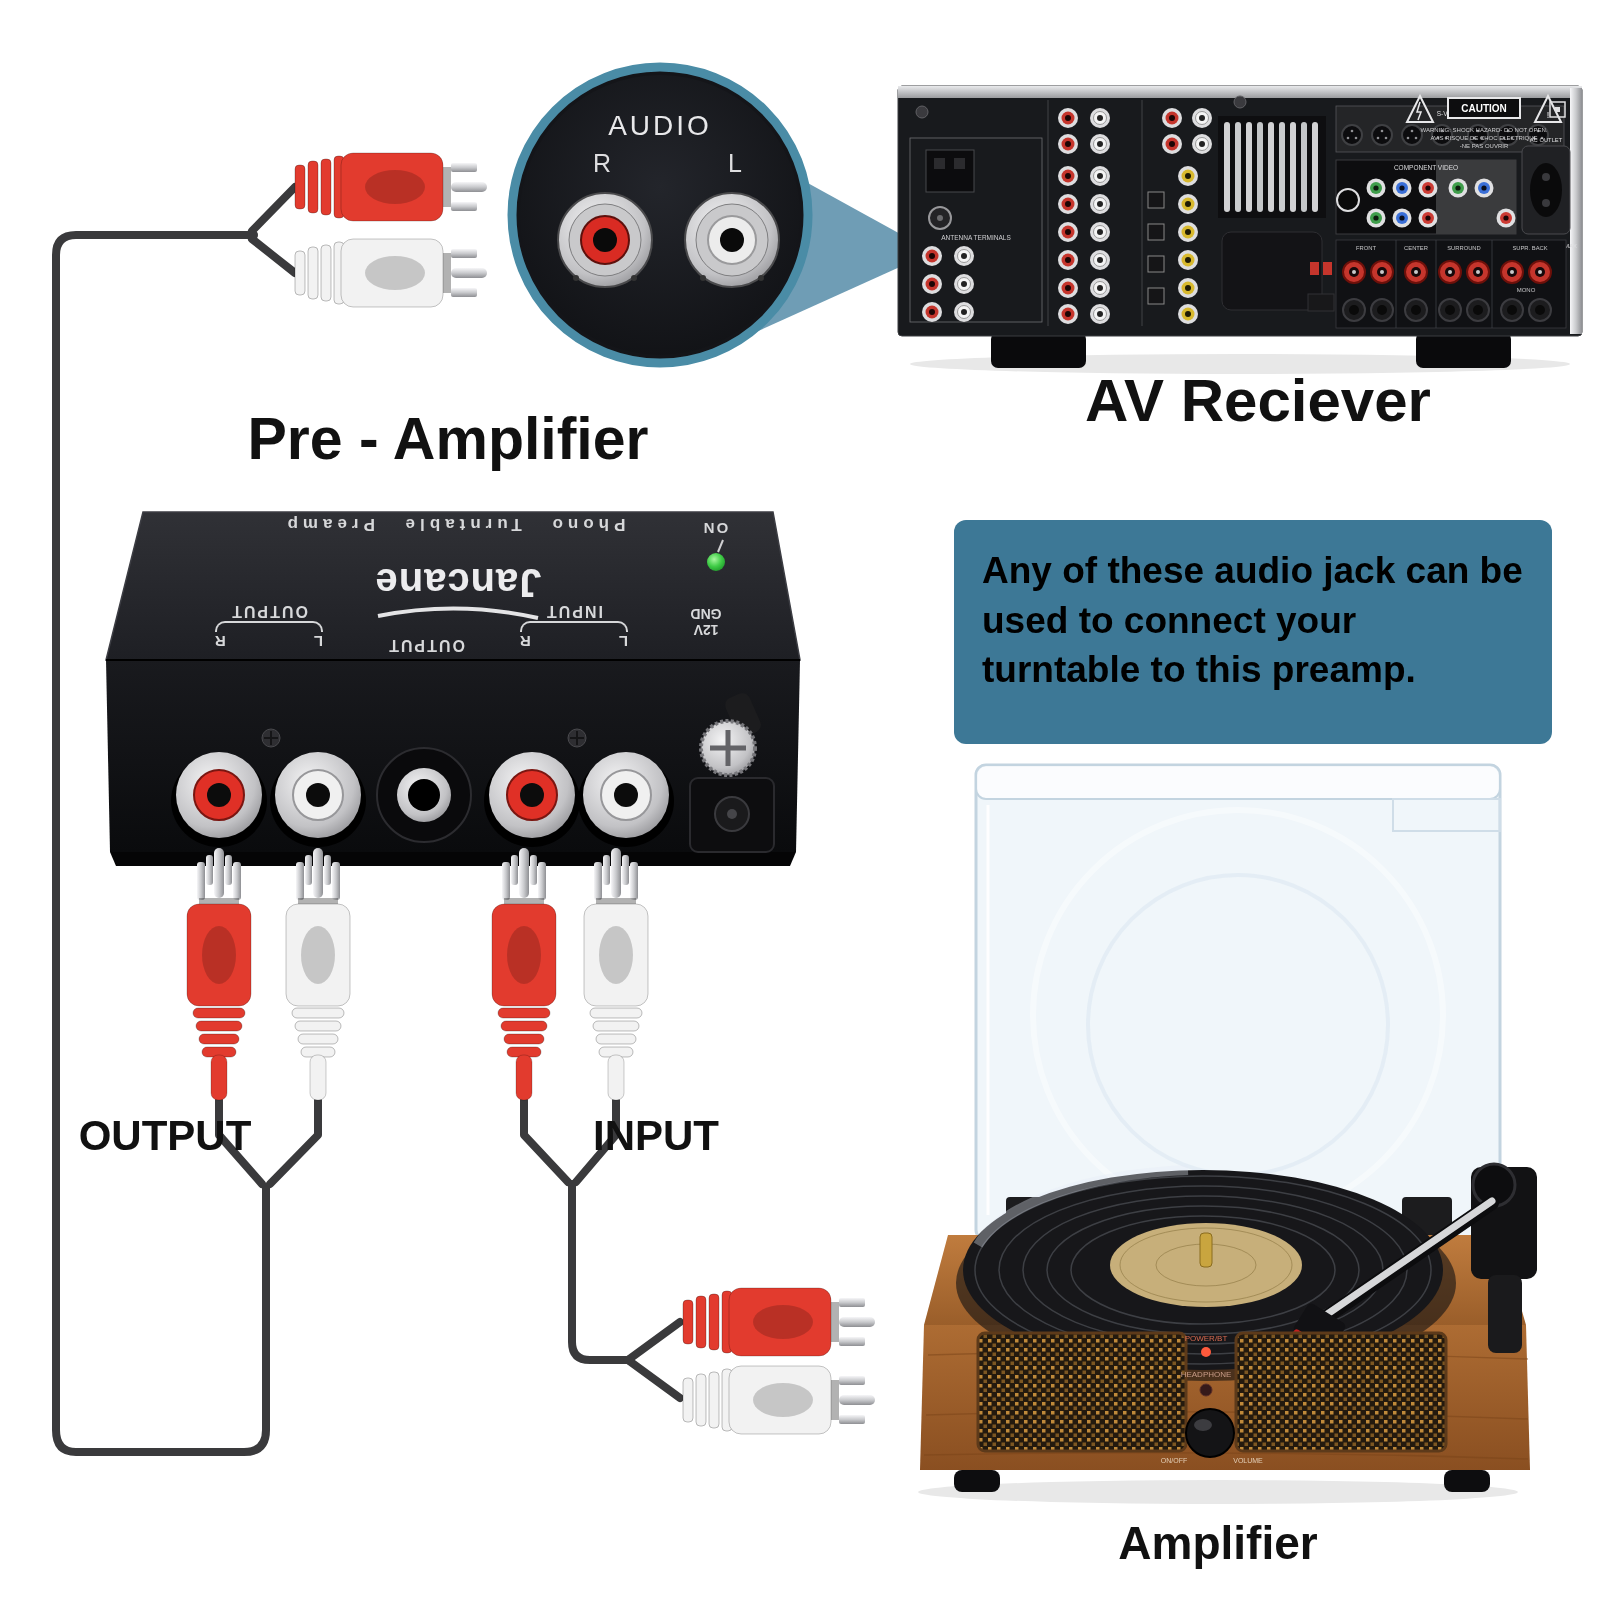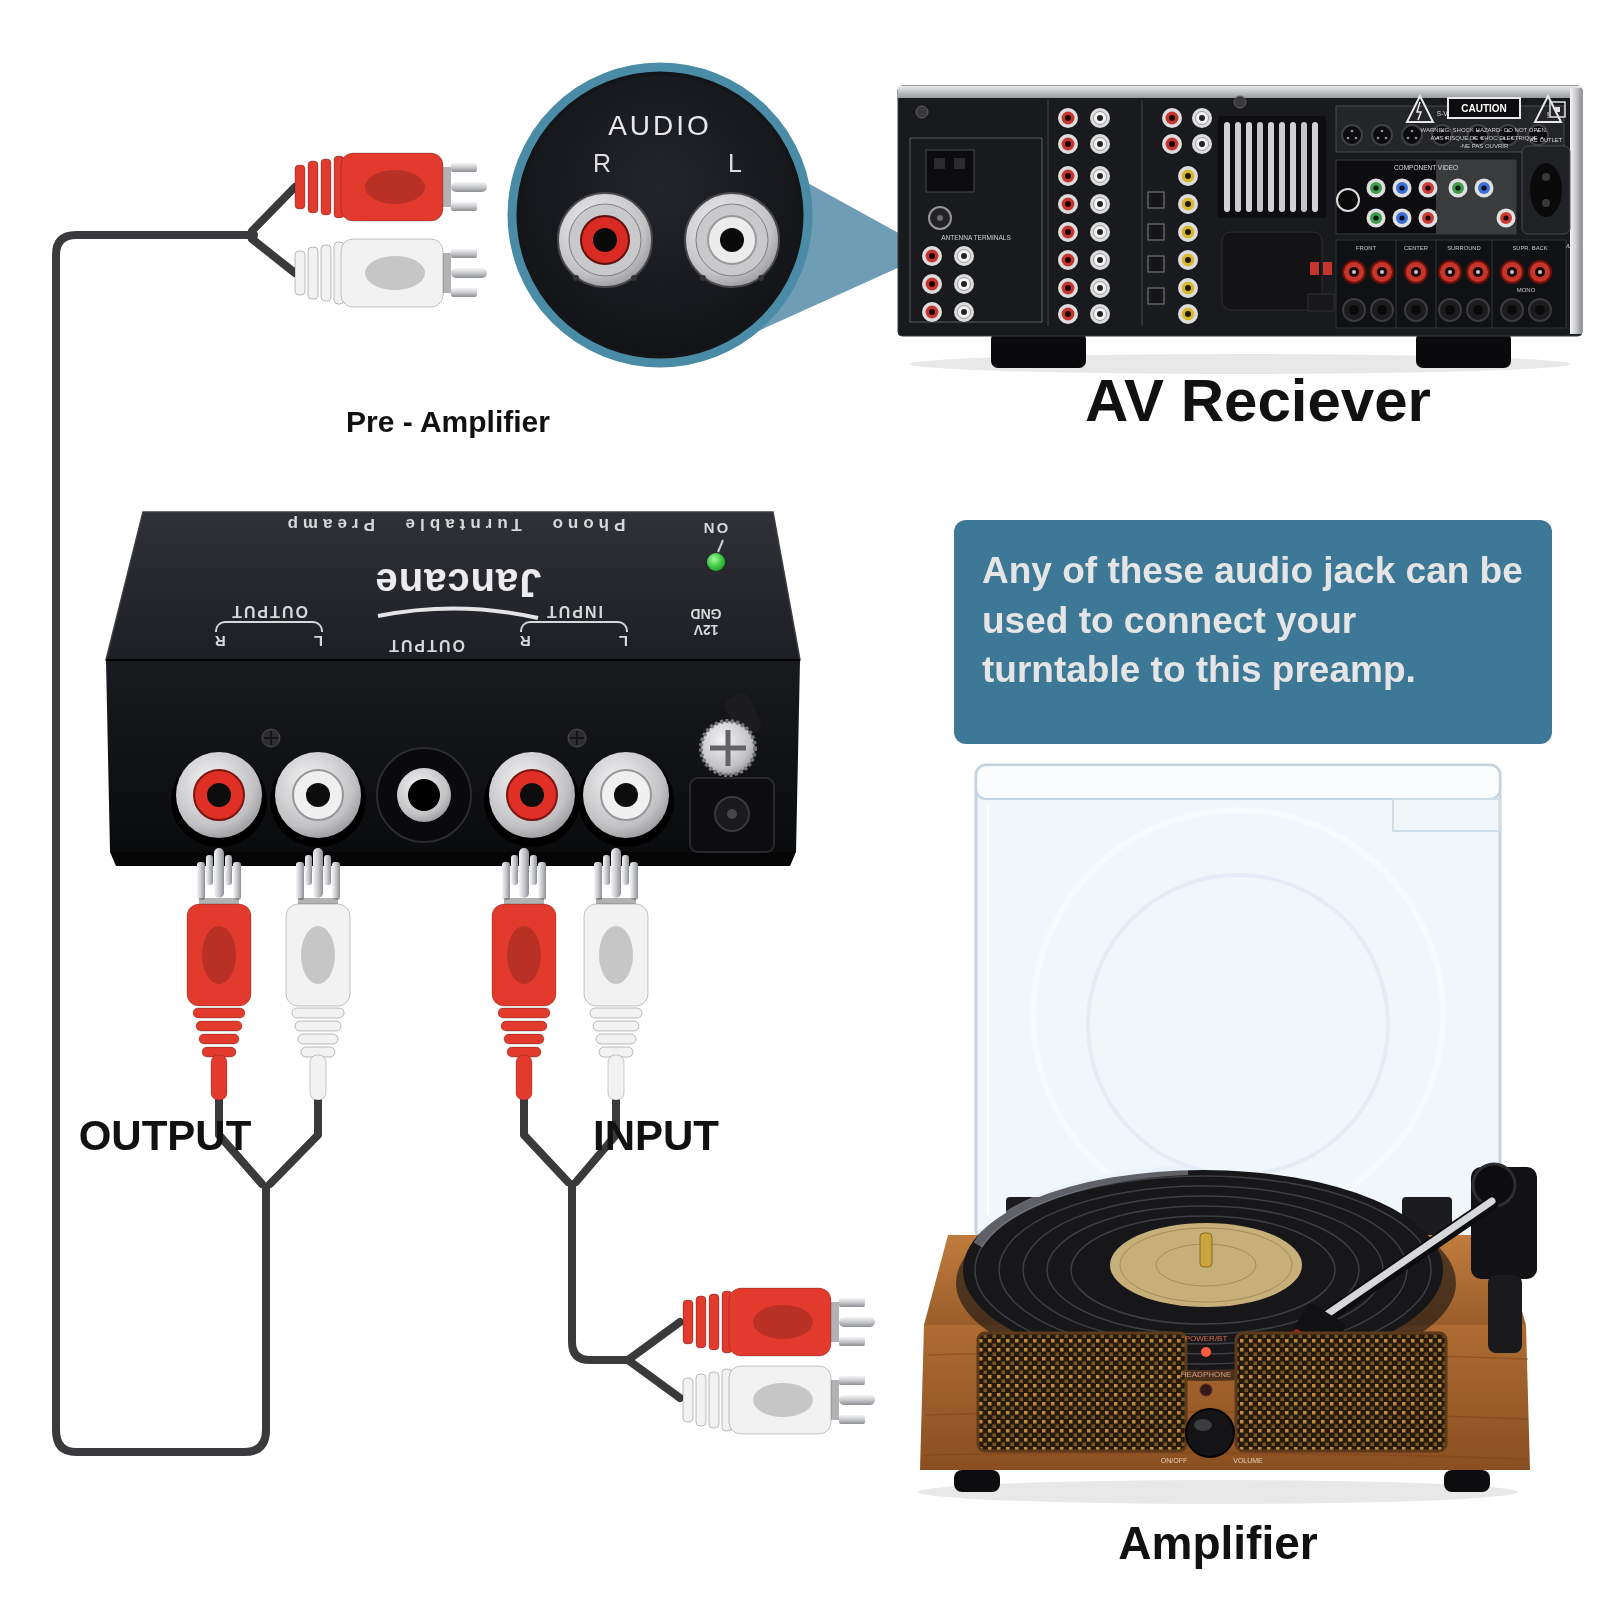--- a/index.html
+++ b/index.html
@@ -7,21 +7,21 @@
           font-family:"Liberation Sans","DejaVu Sans",sans-serif;margin-left:28px;}
   #art{position:absolute;left:0;top:0;z-index:1;}
   .ov{position:absolute;z-index:2;}
   .biglabel{font-weight:bold;color:#111;text-align:center;}
   .flip{transform:rotate(180deg);}
   .ptext{color:#d7d8da;font-weight:bold;text-align:center;}
   .bracket{height:9px;border-left:2px solid #d7d8da;border-right:2px solid #d7d8da;
            border-bottom:2px solid #d7d8da;border-radius:0 0 10px 10px;margin:1px 2px;}
   .rlrow{display:flex;justify-content:space-between;font-size:15px;font-weight:bold;color:#d7d8da;padding:0 2px;}
   .jackgrp{display:flex;flex-direction:column;}
-  .notebox{background:#3d7896;border-radius:12px;color:#e5e5e5;font-weight:bold;
+  .notebox{background:#3d7896;border-radius:12px;color:#000000;font-weight:bold;
            font-size:37px;line-height:1.34;padding:26px 28px;box-sizing:border-box;}
   .brand{display:flex;flex-direction:column;align-items:center;}
   .brand .btxt{font-size:40px;font-weight:bold;color:#ececee;letter-spacing:1px;}
   .dcgrp{display:flex;flex-direction:column;align-items:center;line-height:1.15;
          font-size:14px;font-weight:bold;color:#d7d8da;}
   svg text{font-family:"Liberation Sans","DejaVu Sans",sans-serif;}
 </style>
 </head>
 <body>
 
@@ -588,21 +588,21 @@
       <text x="318" y="642" text-anchor="middle" font-size="8" fill="#c79a86">HEADPHONE</text>
       <circle cx="318" cy="655" r="6" fill="#35191a" stroke="#5a2d26"></circle>
       <circle cx="322" cy="698" r="24" fill="#141416" stroke="#000" stroke-width="2"></circle>
       <ellipse cx="315" cy="690" rx="9" ry="6" fill="#3c3c40"></ellipse>
       <text x="286" y="728" text-anchor="middle" font-size="7" fill="rgba(240,224,205,0.85)">ON/OFF</text>
       <text x="360" y="728" text-anchor="middle" font-size="7" fill="rgba(240,224,205,0.85)">VOLUME</text>
     </g>
   </g>
 </svg>
 
-<div class="ov biglabel" style="left:140px;top:405px;width:560px;font-size:30px;">Pre - Amplifier</div>
+<div class="ov biglabel" style="left:140px;top:405px;width:560px;font-size:59px;">Pre - Amplifier</div>
 <div class="ov biglabel" style="left:950px;top:366px;width:560px;font-size:60px;">AV Reciever</div>
 <div class="ov biglabel" style="left:27px;top:1112px;width:220px;font-size:42px;">OUTPUT</div>
 <div class="ov biglabel" style="left:518px;top:1112px;width:220px;font-size:42px;">INPUT</div>
 <div class="ov biglabel" style="left:1000px;top:1516px;width:380px;font-size:46px;">Amplifier</div>
 
 <div class="ov notebox" style="left:926px;top:520px;width:598px;height:224px;">Any of these audio jack can be used to connect your turntable to this preamp.</div>
 
 <div class="ov flip ptext" style="left:226px;top:514px;width:400px;font-size:17px;letter-spacing:5px;word-spacing:16px;">Phono Turntable Preamp</div>
 <div class="ov flip ptext" style="left:664px;top:520px;width:46px;font-size:15px;letter-spacing:2px;">ON</div>
 

